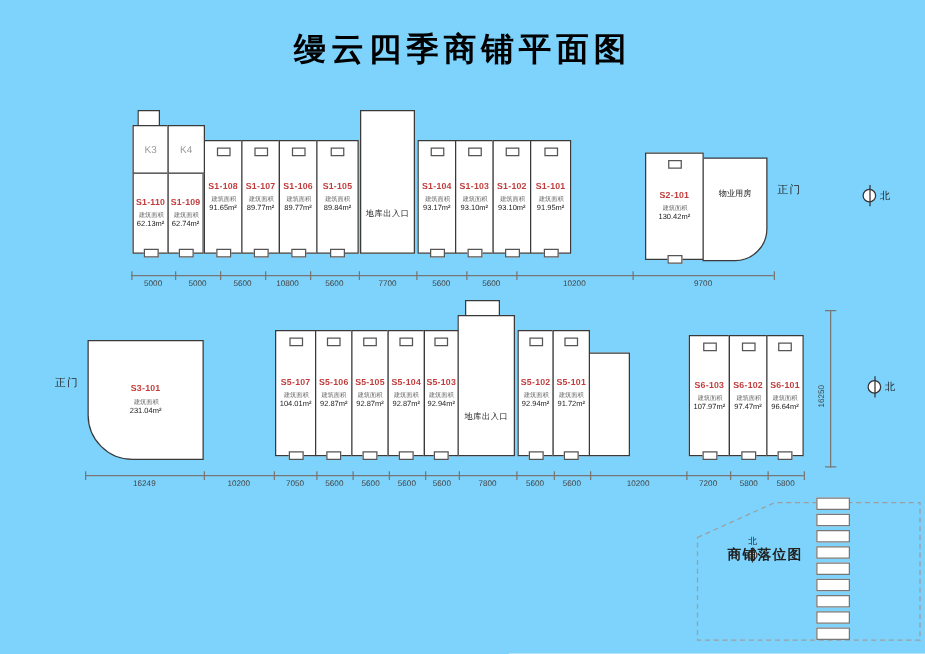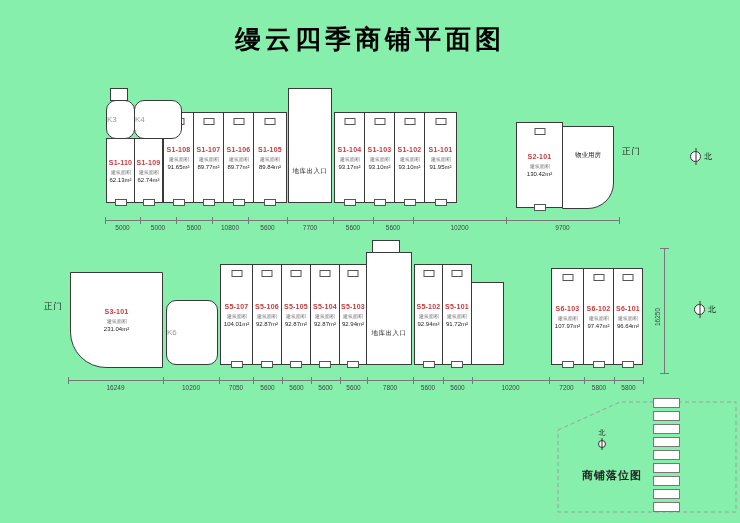--- a/index.html
+++ b/index.html
@@ -1,27 +1,27 @@
 <!DOCTYPE html>
 <html><head>
 <meta charset="utf-8">
 <style>
   * { margin:0; padding:0; box-sizing:border-box; }
   html,body { background:#fff; }
   body { font-family:"Liberation Sans","DejaVu Sans",sans-serif; -webkit-text-size-adjust:none; }
-  #canvas { position:relative; width:740px; height:523px; background:#86efac; overflow:hidden; }
+  #canvas { position:relative; width:740px; height:523px; background:#7dd3fc; overflow:hidden; }
   .abs { position:absolute; }
   .title { position:absolute; top:22px; left:0; right:0; text-align:center;
            font-size:26px; font-weight:800; color:#000; letter-spacing:4px; }
   .box { position:absolute; border:1px solid #3a3a3a; background:#fff; }
   .shop { display:flex; flex-direction:column; align-items:center; justify-content:center; text-align:center; }
   .sid { color:#c23b3b; font-size:7px; font-weight:700; letter-spacing:.2px; }
   .alabel { font-size:5.5px; color:#666; margin-top:3px; transform:scale(.9); }
   .aval { font-size:6px; color:#222; margin-top:1px; }
-  .kunit { display:flex; align-items:center; justify-content:flex-start; color:#9b9b9b; font-size:8px;border-radius:10px; }
+  .kunit { display:flex; align-items:center; justify-content:center; color:#9b9b9b; font-size:8px; }
   .door-t { position:absolute; top:5px; left:50%; transform:translateX(-50%);
             width:11px; height:7px; border:1px solid #555; background:#fff; }
   .door-b { position:absolute; bottom:-4px; left:50%; transform:translateX(-50%);
             width:12px; height:7px; border:1px solid #555; background:#fff; }
   .garage-label { position:absolute; left:0; right:0; bottom:26px; text-align:center;
                   font-size:6.5px; color:#222; letter-spacing:.5px; }
   .prop-label { position:absolute; left:0; right:0; top:24px; text-align:center;
                 font-size:6.5px; color:#222; }
   .gate { position:absolute; font-size:8.5px; color:#222; letter-spacing:1px; }
   .dimline { position:absolute; background:#777; }
@@ -87,21 +87,21 @@
 
   <svg class="abs" style="left:546px;top:394px" width="194" height="124" viewBox="0 0 194 124">
     <polygon points="12,36 74,8 190,8 190,118 12,118" fill="none" stroke="#9e9e9e" stroke-width="1" stroke-dasharray="4 3"></polygon>
   </svg>
 
   <div class="compass" style="left:598px;top:428px">
     <span class="north-label">北</span>
     <span class="north-circle"></span>
   </div>
 
-  <div class="inset-title" style="left:582px;top:468px">商铺落位图</div>
+  <div class="inset-title" style="left:582px;top:436px">商铺落位图</div>
 
 <div class="box shop" style="left: 106px; top: 138px; width: 29px; height: 65px;">
       <div class="door-b"></div>
       <div class="sid">S1-110</div>
       <div class="alabel">建筑面积</div>
       <div class="aval">62.13m²</div>
     </div>
     <div class="box shop" style="left: 134px; top: 138px; width: 29px; height: 65px;">
       <div class="door-b"></div>
       <div class="sid">S1-109</div>
@@ -167,21 +167,21 @@
     <div class="box shop" style="left: 516px; top: 122px; width: 47px; height: 86px;">
       <div class="door-t"></div>
       <div class="door-b"></div>
       <div class="sid">S2-101</div>
       <div class="alabel">建筑面积</div>
       <div class="aval">130.42m²</div>
     </div>
     <div class="box kunit" style="left: 106px; top: 100px; width: 29px; height: 39px;">
       <div class="">K3</div>
     </div>
-    <div class="box kunit" style="left: 134px; top: 100px; width: 48px; height: 39px;">
+    <div class="box kunit" style="left: 134px; top: 100px; width: 30px; height: 39px;">
       <div class="">K4</div>
     </div>
     <div class="dimline" style="left: 105px; top: 220px; width: 514px; height: 1px;"></div>
     <div class="dimtick" style="left: 105px; top: 217px; width: 1px; height: 7px;"></div>
     <div class="dimtick" style="left: 140px; top: 217px; width: 1px; height: 7px;"></div>
     <div class="dimtick" style="left: 176px; top: 217px; width: 1px; height: 7px;"></div>
     <div class="dimtick" style="left: 212px; top: 217px; width: 1px; height: 7px;"></div>
     <div class="dimtick" style="left: 248px; top: 217px; width: 1px; height: 7px;"></div>
     <div class="dimtick" style="left: 287px; top: 217px; width: 1px; height: 7px;"></div>
     <div class="dimtick" style="left: 333px; top: 217px; width: 1px; height: 7px;"></div>
@@ -266,23 +266,20 @@
       <div class="sid">S6-102</div>
       <div class="alabel">建筑面积</div>
       <div class="aval">97.47m²</div>
     </div>
     <div class="box shop" style="left: 613px; top: 268px; width: 30px; height: 97px;">
       <div class="door-t"></div>
       <div class="door-b"></div>
       <div class="sid">S6-101</div>
       <div class="alabel">建筑面积</div>
       <div class="aval">96.64m²</div>
-    </div>
-    <div class="box kunit" style="left: 166px; top: 300px; width: 52px; height: 65px;">
-      <div class="">K6</div>
     </div>
     <div class="dimline" style="left: 68px; top: 380px; width: 575px; height: 1px;"></div>
     <div class="dimtick" style="left: 68px; top: 377px; width: 1px; height: 7px;"></div>
     <div class="dimtick" style="left: 163px; top: 377px; width: 1px; height: 7px;"></div>
     <div class="dimtick" style="left: 219px; top: 377px; width: 1px; height: 7px;"></div>
     <div class="dimtick" style="left: 253px; top: 377px; width: 1px; height: 7px;"></div>
     <div class="dimtick" style="left: 282px; top: 377px; width: 1px; height: 7px;"></div>
     <div class="dimtick" style="left: 311px; top: 377px; width: 1px; height: 7px;"></div>
     <div class="dimtick" style="left: 340px; top: 377px; width: 1px; height: 7px;"></div>
     <div class="dimtick" style="left: 367px; top: 377px; width: 1px; height: 7px;"></div>

